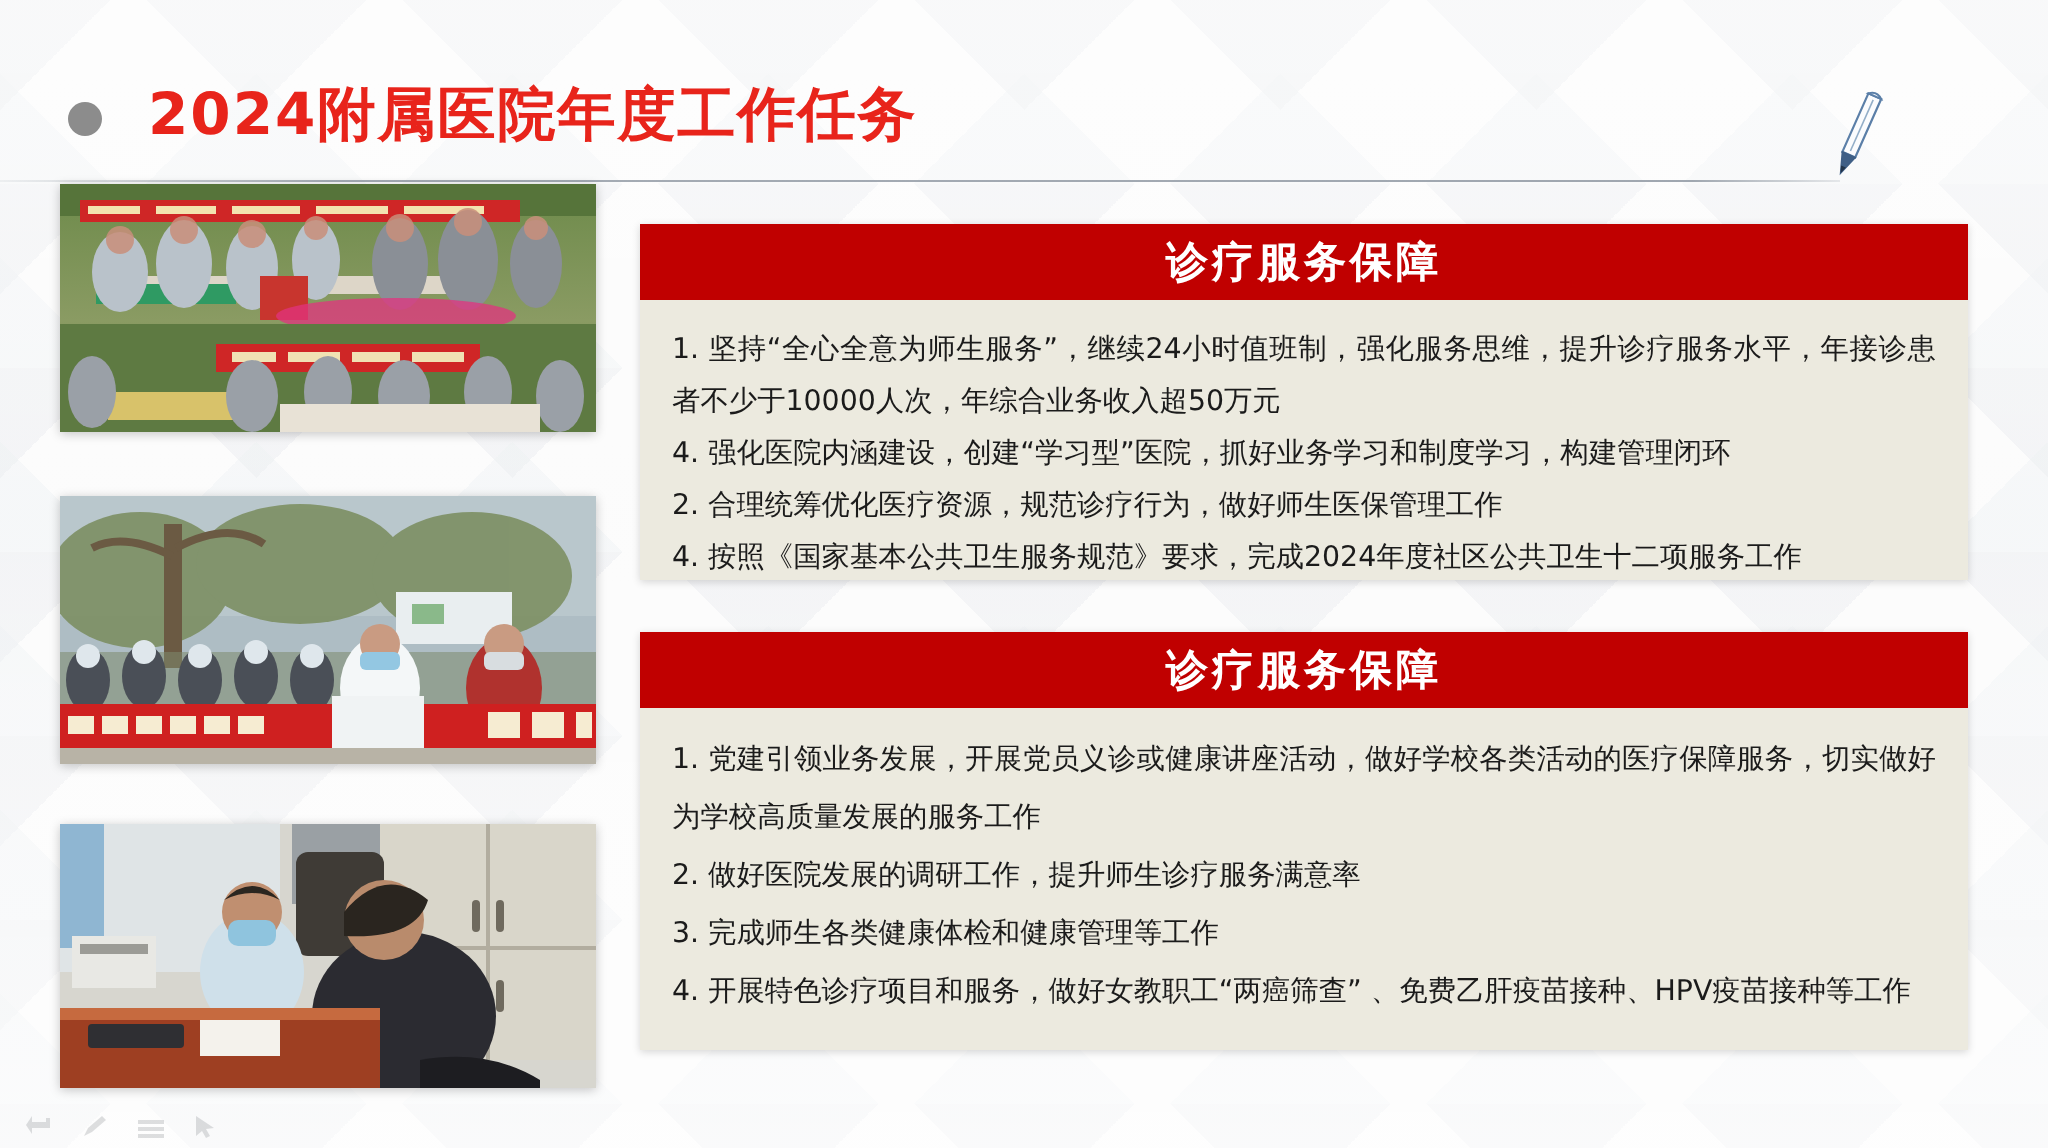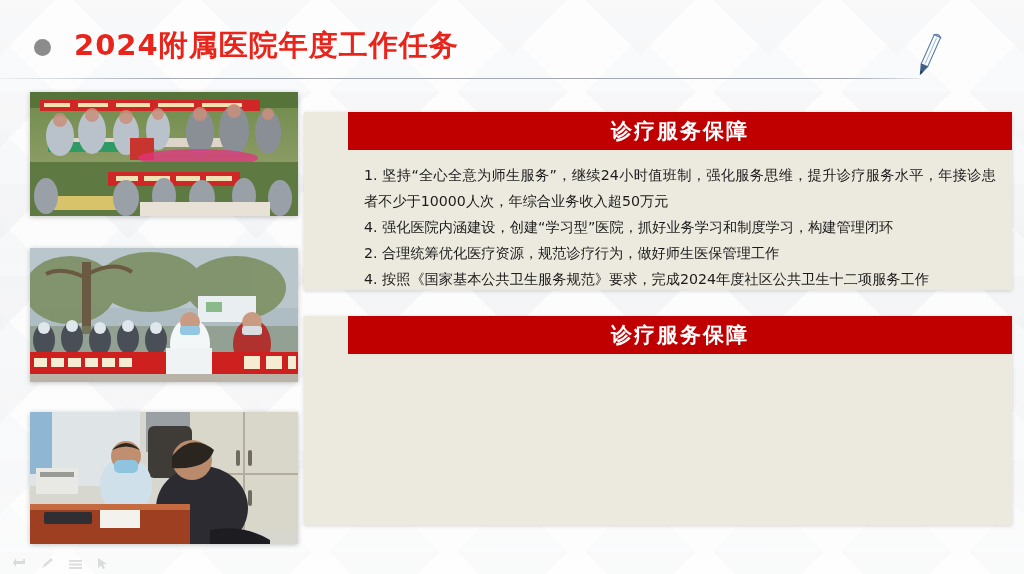--- a/index.html
+++ b/index.html
@@ -37,21 +37,21 @@
   }
   .bg-wash {
     position: absolute;
     inset: 0;
     background: linear-gradient(180deg, rgba(255,255,255,0.55) 0%, rgba(255,255,255,0.2) 45%, rgba(255,255,255,0.65) 100%);
   }
 
   
   .header {
     position: absolute;
-    left: 0; top: 0;
+    left: 0; top: 12px;
     width: 872px;
     height: 88px;
     text-decoration: underline;
   }
   .title-bullet {
     position: absolute;
     left: 34px;
     top: 39px;
     width: 17px;
     height: 17px;
@@ -94,25 +94,24 @@
   }
   .photo svg { display: block; width: 100%; height: 100%; }
 
   #photo-health-fair { left: 30px; top: 92px;  width: 268px; height: 124px; }
   #photo-insurance   { left: 30px; top: 248px; width: 268px; height: 134px; }
   #photo-consult     { left: 30px; top: 412px; width: 268px; height: 132px; }
 
   
   .card {
     position: absolute;
-    left: 304px;
+    left: 320px;
     width: 664px;
     background: #eceadf;
     box-shadow: 0 1px 4px rgba(0,0,0,0.16);
-    padding-left: 44px;
   }
   #card-diagnosis { top: 112px; height: 178px; }
   #card-quality   { top: 316px; height: 209px; }
 
   .card-header {
     height: 38px;
     background: #c00000;
     display: flex;
     align-items: center;
     justify-content: center;
@@ -326,20 +325,26 @@
       <p class="card-item">4. 强化医院内涵建设，创建“学习型”医院，抓好业务学习和制度学习，构建管理闭环</p>
       <p class="card-item">2. 合理统筹优化医疗资源，规范诊疗行为，做好师生医保管理工作</p>
       <p class="card-item">4. 按照《国家基本公共卫生服务规范》要求，完成2024年度社区公共卫生十二项服务工作</p>
     </div>
   </div>
 
   <div class="card" id="card-quality">
     <div class="card-header">
       <span class="card-header-text">诊疗服务保障</span>
     </div>
+    <div class="card-body">
+      <p class="card-item">1. 党建引领业务发展，开展党员义诊或健康讲座活动，做好学校各类活动的医疗保障服务，切实做好为学校高质量发展的服务工作</p>
+      <p class="card-item">2. 做好医院发展的调研工作，提升师生诊疗服务满意率</p>
+      <p class="card-item">3. 完成师生各类健康体检和健康管理等工作</p>
+      <p class="card-item">4. 开展特色诊疗项目和服务，做好女教职工“两癌筛查” 、免费乙肝疫苗接种、HPV疫苗接种等工作</p>
+    </div>
   </div>
 
   <div class="toolbar">
     <span>
       <svg width="15" height="13" viewBox="0 0 15 13">
           <path d="M13 2 L13 7 L4 7 L4 10 L1 5.5 L4 1 L4 4 L11 4 L11 2 Z" fill="#6b7076"></path>
         </svg>
     </span>
     <span>
       <svg width="15" height="13" viewBox="0 0 15 13">

